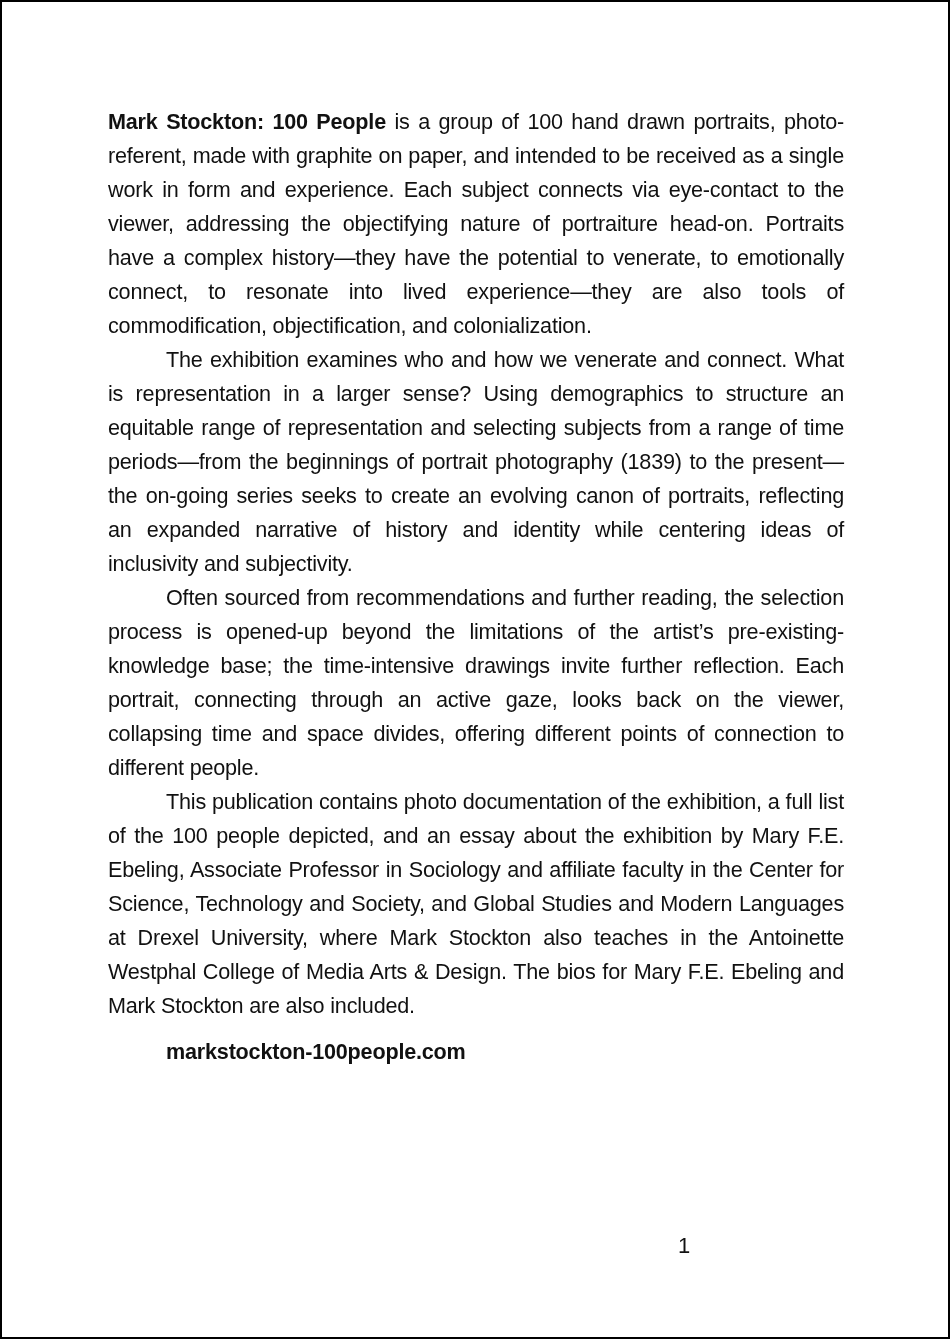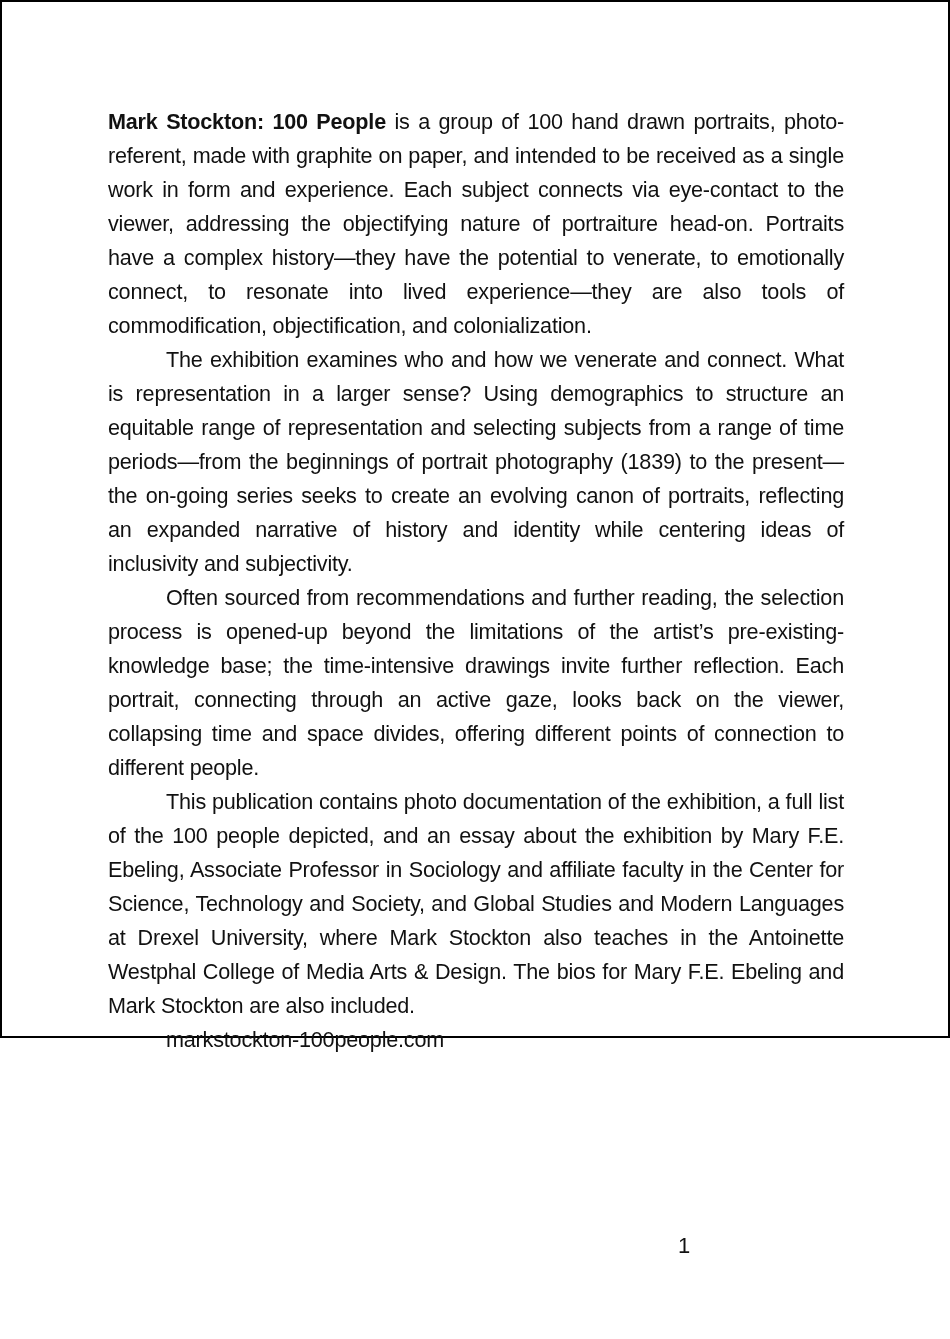--- a/index.html
+++ b/index.html
@@ -9,21 +9,21 @@
     }
     body {
       width: 950px;
       height: 1339px;
       overflow: hidden;
     }
     .page {
       position: relative;
       box-sizing: border-box;
       width: 950px;
-      height: 1038px;
+      height: 1339px;
       border: 2px solid #000000;
       background: #ffffff;
     }
     .body-text {
       position: absolute;
       left: 106px;
       top: 103px;
       width: 736px;
       font-family: "Liberation Sans", sans-serif;
       font-size: 21.6px;
@@ -37,22 +37,23 @@
       padding: 0;
     }
     .body-text p.indent {
       text-indent: 58px;
     }
     .bold {
       font-weight: bold;
     }
     .url-line {
       display: block;
-      font-weight: normal;
+      font-weight: bold;
       text-align: left;
+      margin-top: 12px;
     }
     .page-number {
       position: absolute;
       left: 676px;
       top: 1230px;
       font-family: "Liberation Sans", sans-serif;
       font-size: 22px;
       line-height: 28px;
       color: #111111;
     }

